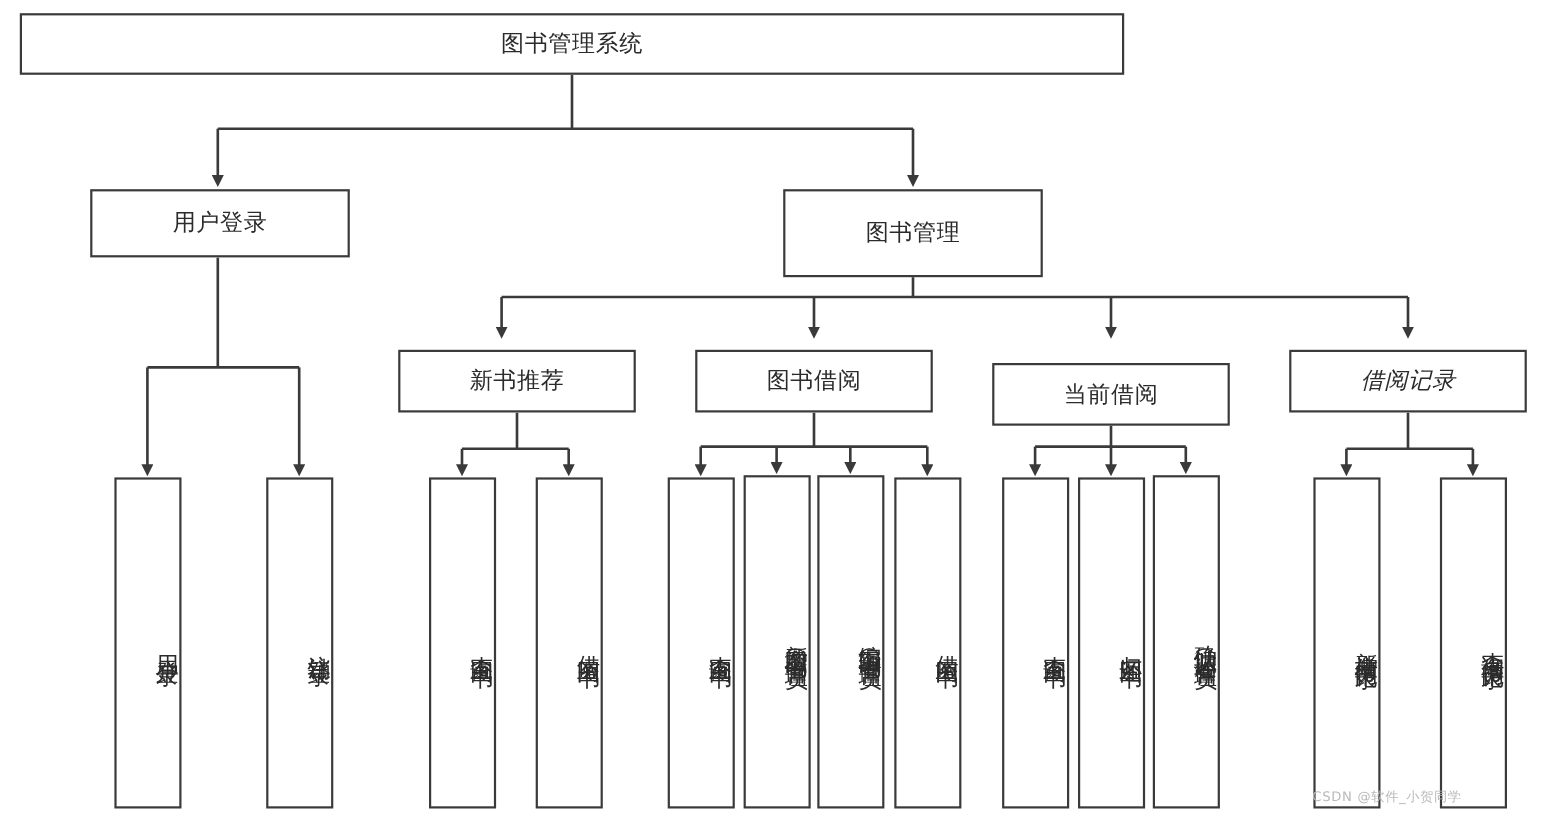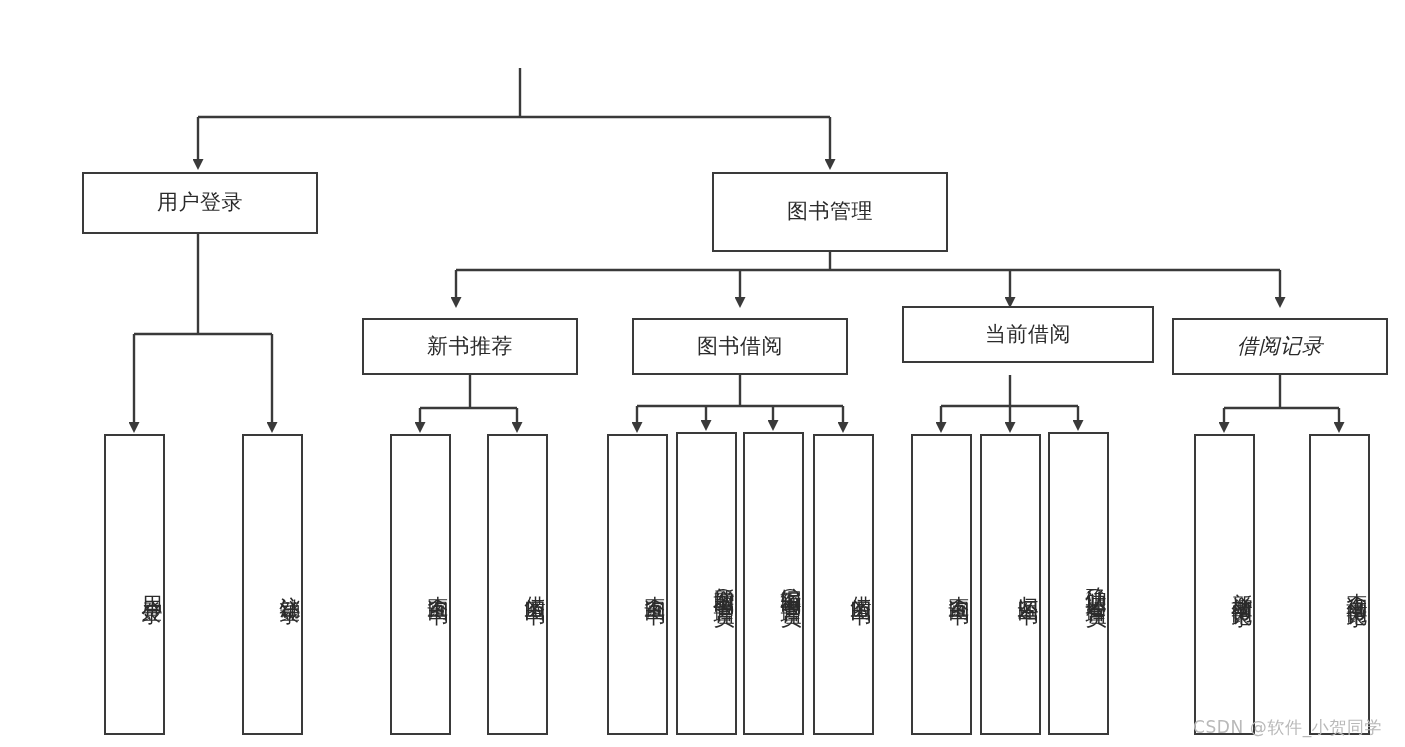--- a/index.html
+++ b/index.html
@@ -52,21 +52,21 @@
     padding-bottom: 6px;
     align-items: flex-start;
     justify-content: center;
   }
   .node-v.tall {
     align-items: flex-start;
   }
   .watermark {
     position: absolute;
     color: #b9b9b9;
-    font-size: 17px;
+    font-size: 12px;
     letter-spacing: 0.6px;
     white-space: nowrap;
     font-family: "DejaVu Sans", "Liberation Sans", sans-serif;
   }
 </style>
 </head>
 <body>
 
 <div id="canvas">
 
@@ -113,35 +113,38 @@
       <path d="M1010,406 L1010,423" marker-end="url(#arrow)"></path>
       <path d="M1078,406 L1078,421" marker-end="url(#arrow)"></path>
 
       <path d="M1280,375 L1280,408"></path>
       <path d="M1224,408 L1339,408"></path>
       <path d="M1224,408 L1224,423" marker-end="url(#arrow)"></path>
       <path d="M1339,408 L1339,423" marker-end="url(#arrow)"></path>
     </g>
   </svg>
 
+  <div class="node node-h" style="left:18px; top:12px; width:1004px; height:56px;">
+    <span>图书管理系统</span>
+  </div>
 
   <div class="node node-h" style="left:82px; top:172px; width:236px; height:62px;">
     <span>用户登录</span>
   </div>
   <div class="node node-h" style="left:712px; top:172px; width:236px; height:80px;">
     <span>图书管理</span>
   </div>
 
   <div class="node node-h" style="left:632px; top:318px; width:216px; height:57px;">
     <span>图书借阅</span>
   </div>
   <div class="node node-h" style="left:362px; top:318px; width:216px; height:57px;">
     <span>新书推荐</span>
   </div>
-  <div class="node node-h" style="left:902px; top:306px; width:252px; height:57px;">
+  <div class="node node-h" style="left:902px; top:330px; width:216px; height:57px;">
     <span>当前借阅</span>
   </div>
   <div class="node node-h" style="left:1172px; top:318px; width:216px; height:57px;font-style:italic;">
     <span>借阅记录</span>
   </div>
 
   <div class="node node-v" style="left:104px; top:434px; width:61px; height:301px;">
     <span>用户登录</span>
   </div>
   <div class="node node-v" style="left:242px; top:434px; width:61px; height:301px;">

